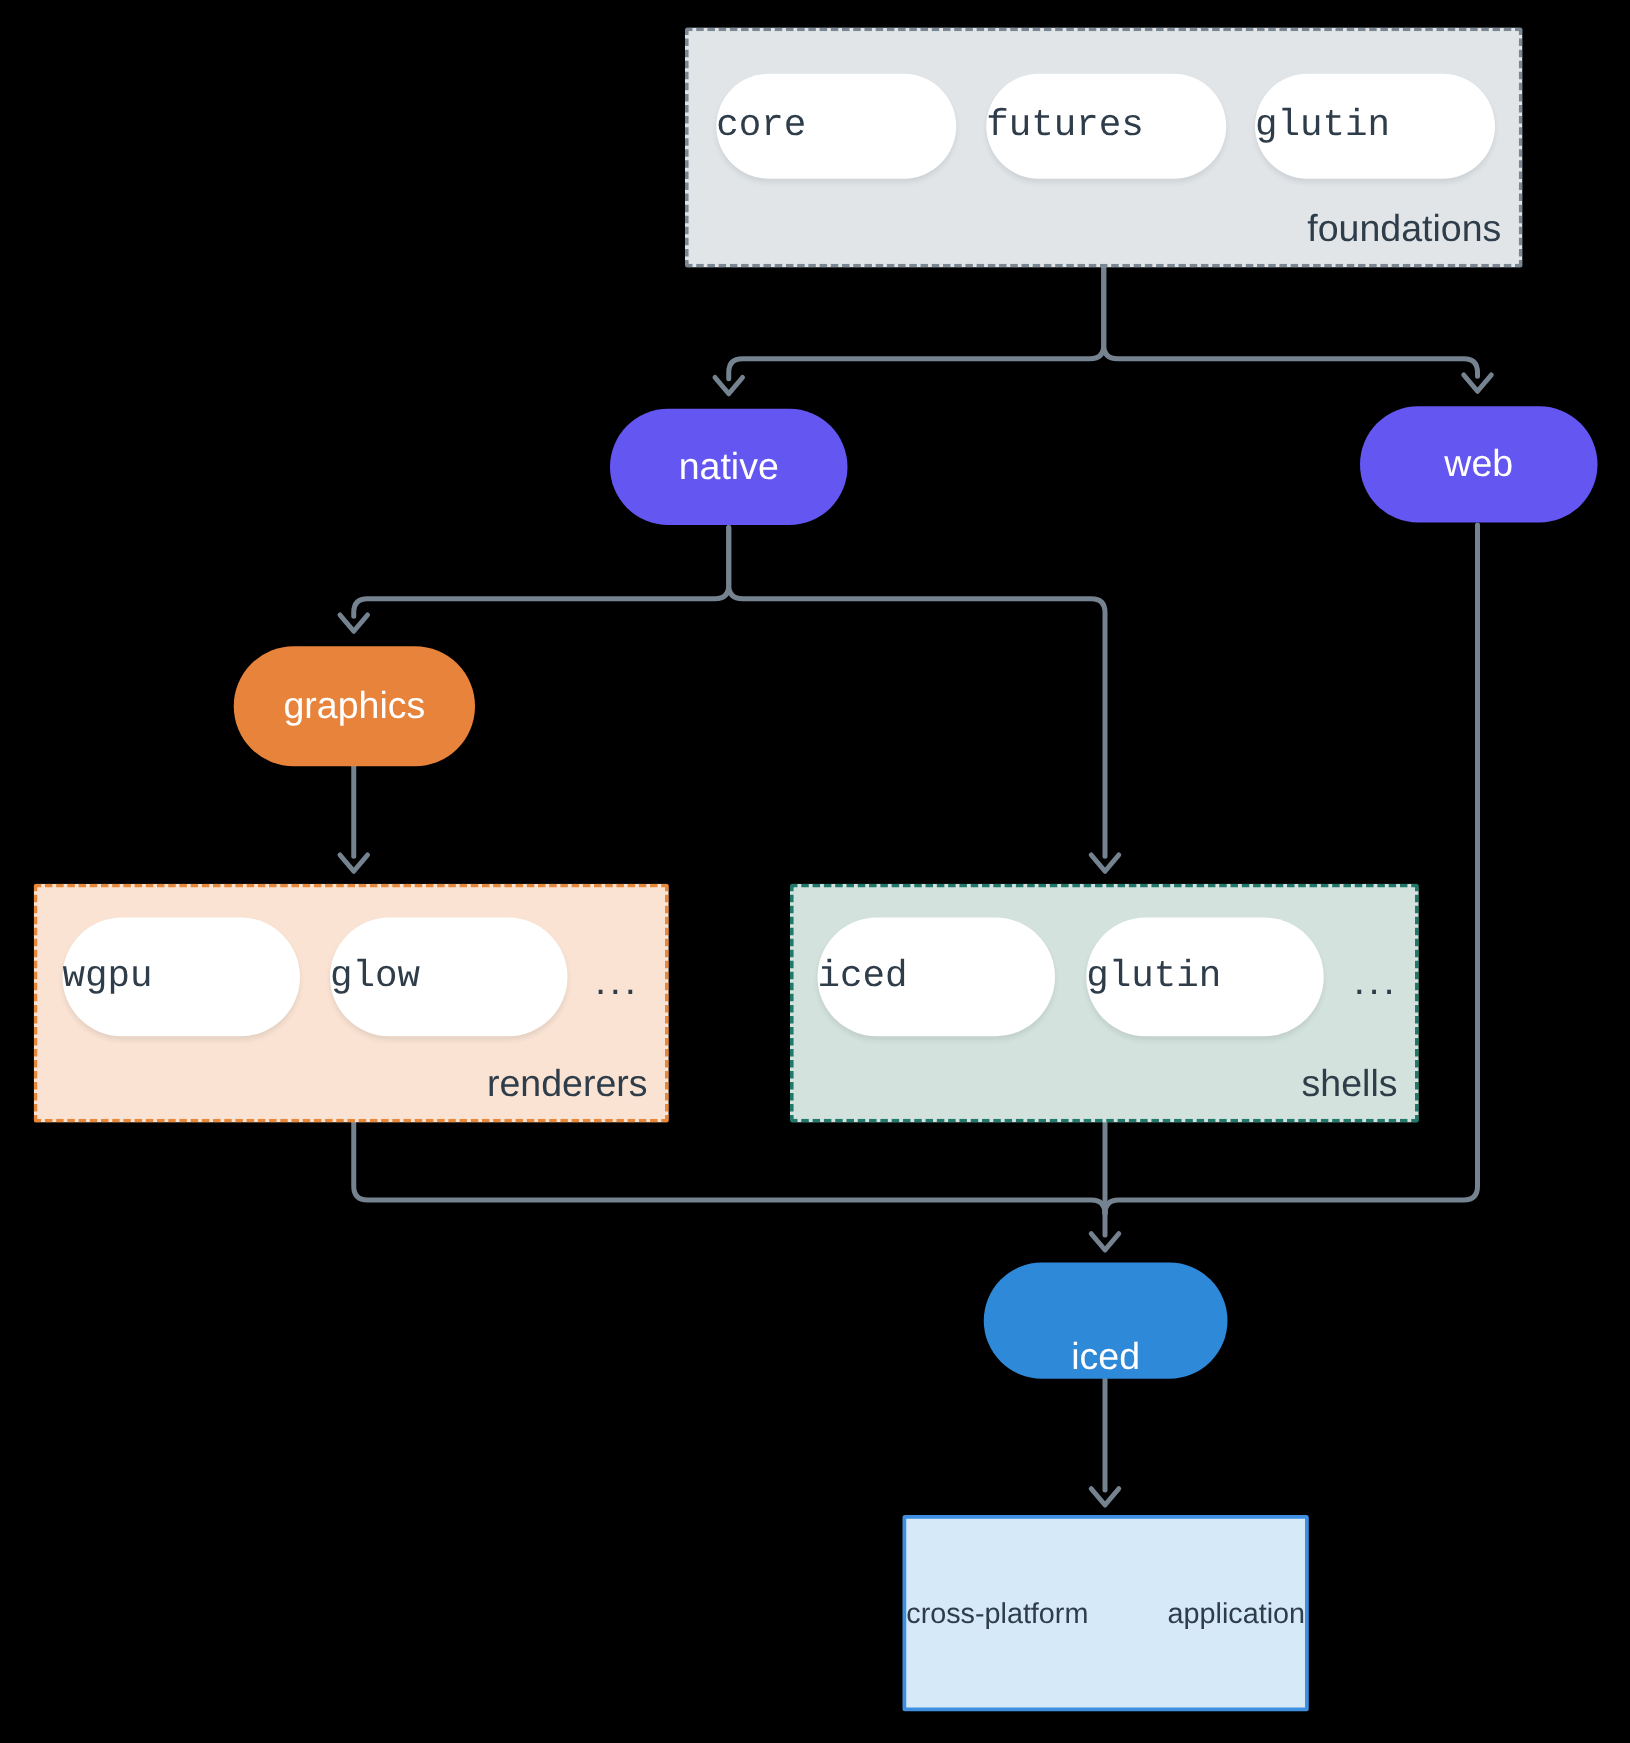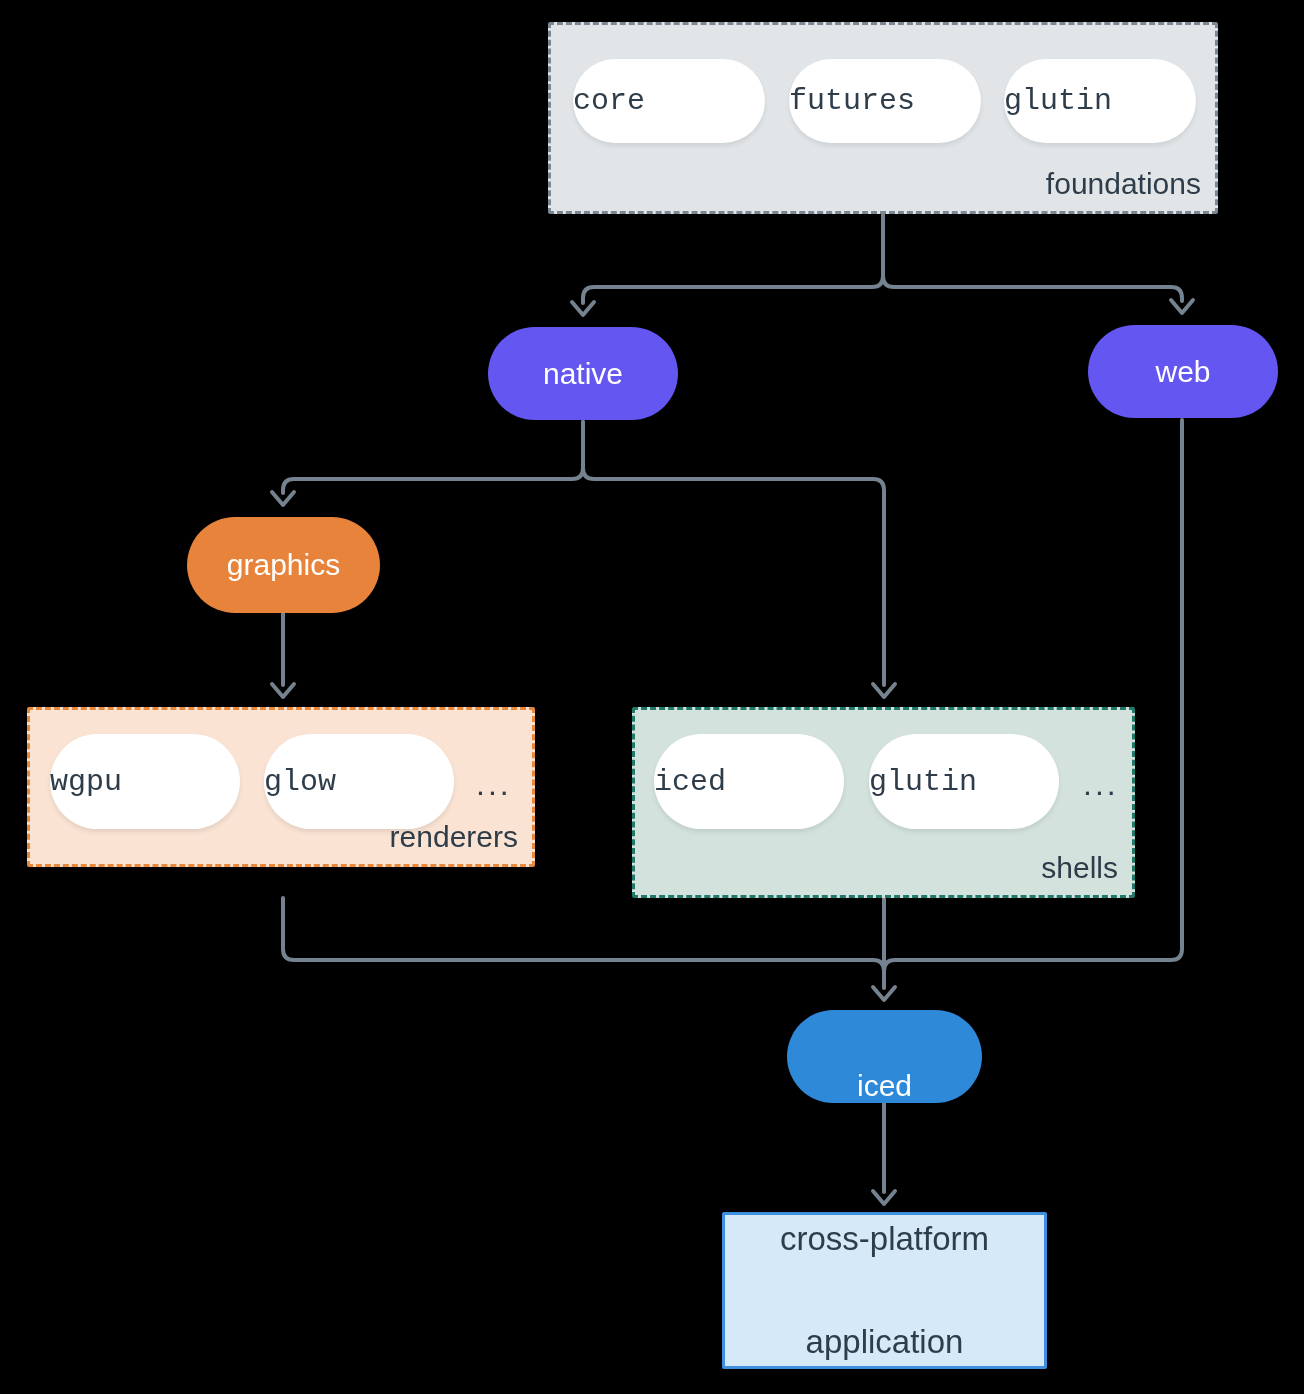--- a/index.html
+++ b/index.html
@@ -29,21 +29,21 @@
   svg.wires{position:absolute;left:0;top:0;width:1304px;height:1394px;}
   svg.wires path{fill:none;stroke:var(--arrow);stroke-width:4;stroke-linecap:round;stroke-linejoin:round;}
 
   .group{
     position:absolute;
     border:3px dashed;
     border-radius:2px;
     box-sizing:border-box;
   }
   .group.foundations{left:548px;top:22px;width:670px;height:192px;background:var(--gray-fill);border-color:var(--gray-border);}
-  .group.renderers{left:27px;top:707px;width:508px;height:160px;background:var(--peach-fill);border-color:var(--peach-border);}
+  .group.renderers{left:27px;top:707px;width:508px;height:191px;background:var(--peach-fill);border-color:var(--peach-border);}
   .group.shells{left:632px;top:707px;width:503px;height:191px;background:var(--teal-fill);border-color:var(--teal-border);}
 
   .group-label{
     position:absolute;right:14px;bottom:12px;
     font-size:30px;color:var(--ink);
     line-height:1;
   }
 
   .pill{
     position:absolute;
@@ -87,22 +87,22 @@
   .node.web{left:1088px;top:325px;width:190px;height:93px;background:var(--purple);}
   .node.graphics{left:187px;top:517px;width:193px;height:96px;background:var(--orange);}
   .node.iced{left:787px;top:1010px;width:195px;height:93px;background:var(--blue);align-items:flex-end;}
 
   .app-box{
     position:absolute;left:722px;top:1212px;width:325px;height:157px;
     background:var(--app-fill);
     border:3px solid var(--app-border);
     border-radius:2px;
     box-sizing:border-box;
-    display:flex;flex-direction:column;align-items:center;justify-content:space-between;
-    color:var(--ink);font-size:33px;line-height:1.45;
+    display:flex;align-items:center;justify-content:space-between;
+    color:var(--ink);font-size:23px;line-height:1.45;
   }
 </style>
 </head>
 <body>
 
 <div class="stage">
 
   <svg class="wires" viewBox="0 0 1304 1394" aria-hidden="true">
 
     <path d="M883 214 V276 Q883 287 872 287 H594 Q583 287 583 298 V303"></path>

